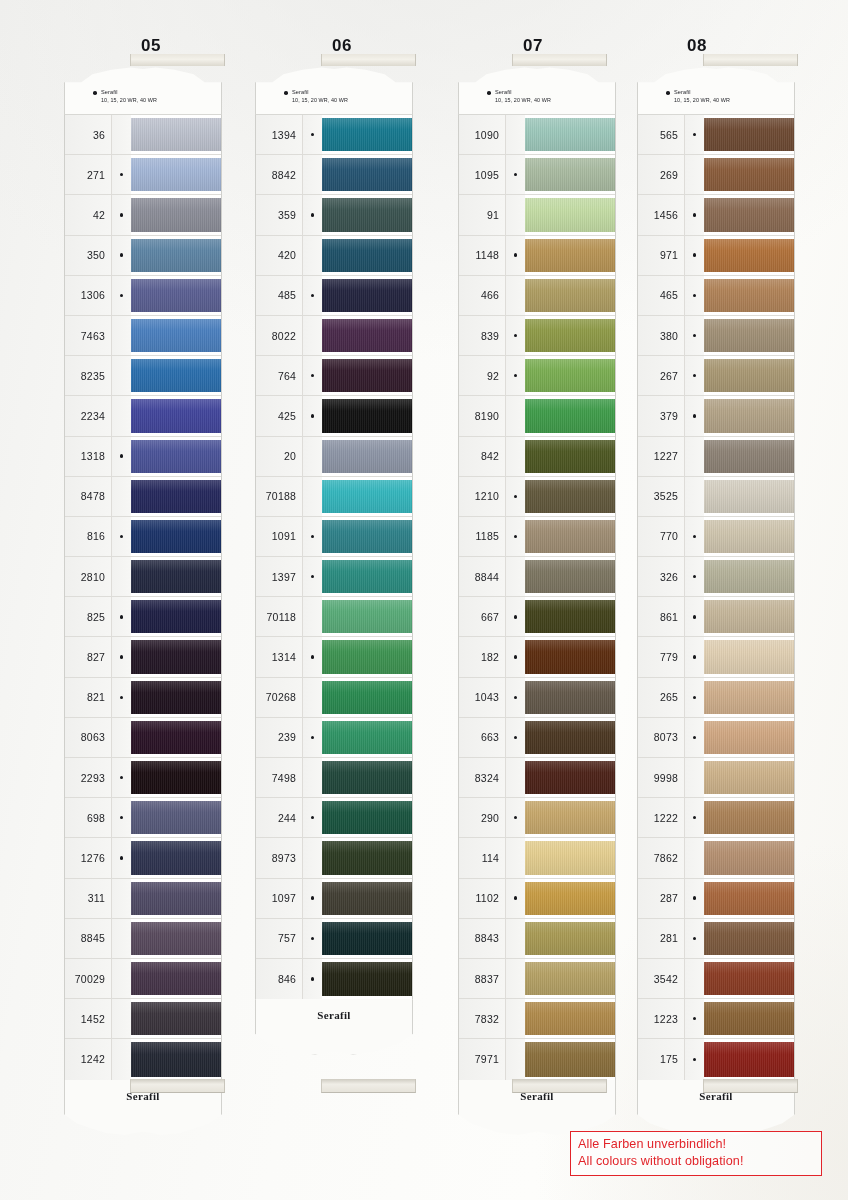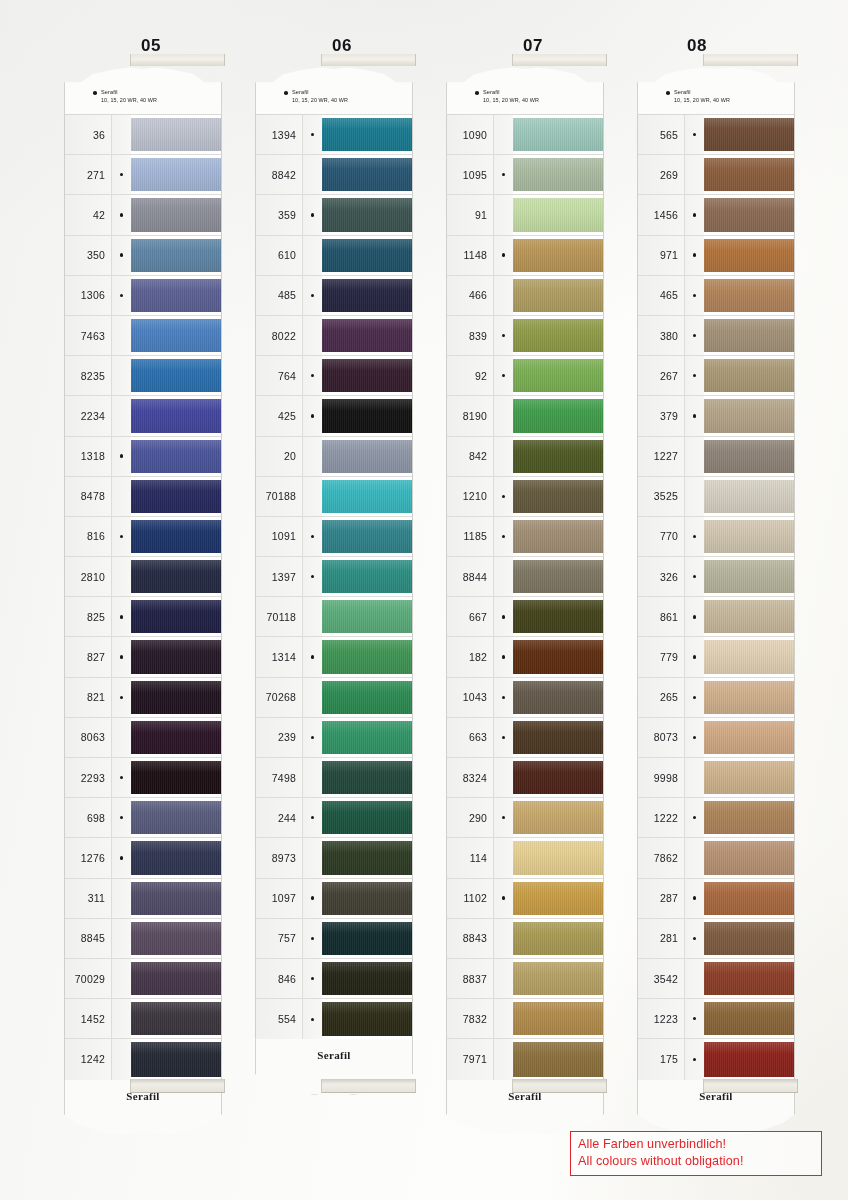--- a/index.html
+++ b/index.html
@@ -486,21 +486,21 @@
           <div class="row">
             <div class="num-cell">359</div>
             <div class="dot-cell">
               <span class="d"></span>
             </div>
             <div class="swatch-cell">
               <div class="sw" style="background: rgb(58, 83, 80);"></div>
             </div>
           </div>
           <div class="row">
-            <div class="num-cell">610</div>
+            <div class="num-cell">420</div>
             <div class="dot-cell"></div>
             <div class="swatch-cell">
               <div class="sw" style="background: rgb(30, 81, 104);"></div>
             </div>
           </div>
           <div class="row">
             <div class="num-cell">485</div>
             <div class="dot-cell">
               <span class="d"></span>
             </div>
@@ -638,40 +638,31 @@
               <div class="sw" style="background: rgb(16, 42, 44);"></div>
             </div>
           </div>
           <div class="row">
             <div class="num-cell">846</div>
             <div class="dot-cell">
               <span class="d"></span>
             </div>
             <div class="swatch-cell">
               <div class="sw" style="background: rgb(35, 36, 21);"></div>
-            </div>
-          </div>
-          <div class="row">
-            <div class="num-cell">554</div>
-            <div class="dot-cell">
-              <span class="d"></span>
-            </div>
-            <div class="swatch-cell">
-              <div class="sw" style="background: rgb(43, 42, 21);"></div>
             </div>
           </div>
         </div>
         <div class="card-foot">
           <div class="brandlab">Serafil</div>
         </div>
       </div>
       <div class="strip-top" style="left: 321px;"></div>
       <div class="strip-bot" style="left: 321px; top: 1078.8px;"></div>
       <div class="col-head" style="left: 438px;">07</div>
-      <div class="card" style="left: 438px;">
+      <div class="card" style="left: 450px;">
         <div class="card-top">
           <span class="dot"></span>
           <div class="legend">
             <div class="brand">Serafil</div>
             <div>10, 15, 20 WR, 40 WR</div>
           </div>
         </div>
         <div class="rows">
           <div class="row">
             <div class="num-cell">1090</div>

